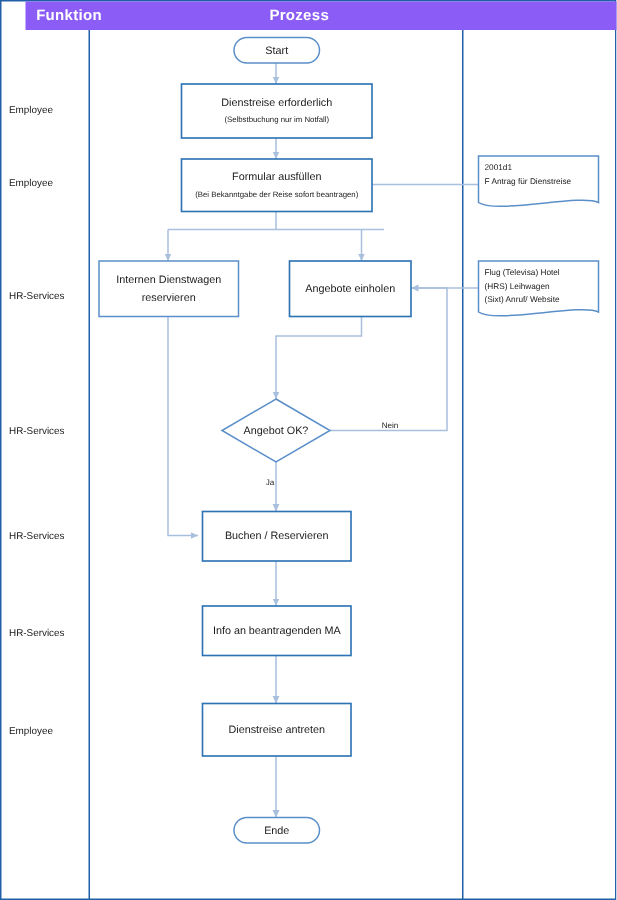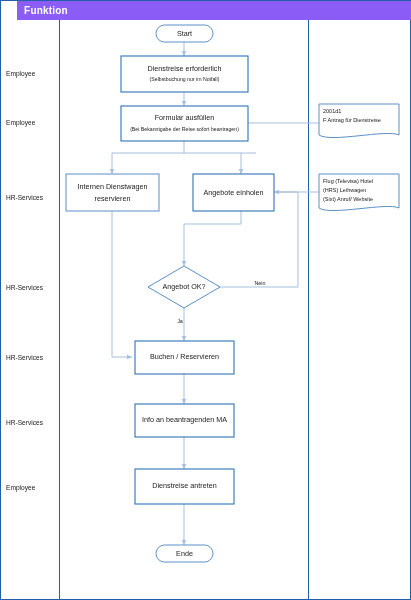--- a/index.html
+++ b/index.html
@@ -129,20 +129,21 @@
     dominant-baseline: middle;
   }
 </style>
 </head>
 <body>
 
 <div id="page">
 
   <div class="header-row">
     <div class="header-cell hc-funktion">Funktion</div>
+    <div class="header-cell hc-prozess">Prozess</div>
   </div>
 
   <div class="vdiv vdiv-left"></div>
   <div class="vdiv vdiv-right"></div>
 
   <div class="lane-label" style="top:69px">Employee</div>
   <div class="lane-label" style="top:118px">Employee</div>
   <div class="lane-label" style="top:193px">HR-Services</div>
   <div class="lane-label" style="top:283px">HR-Services</div>
   <div class="lane-label" style="top:353px">HR-Services</div>

